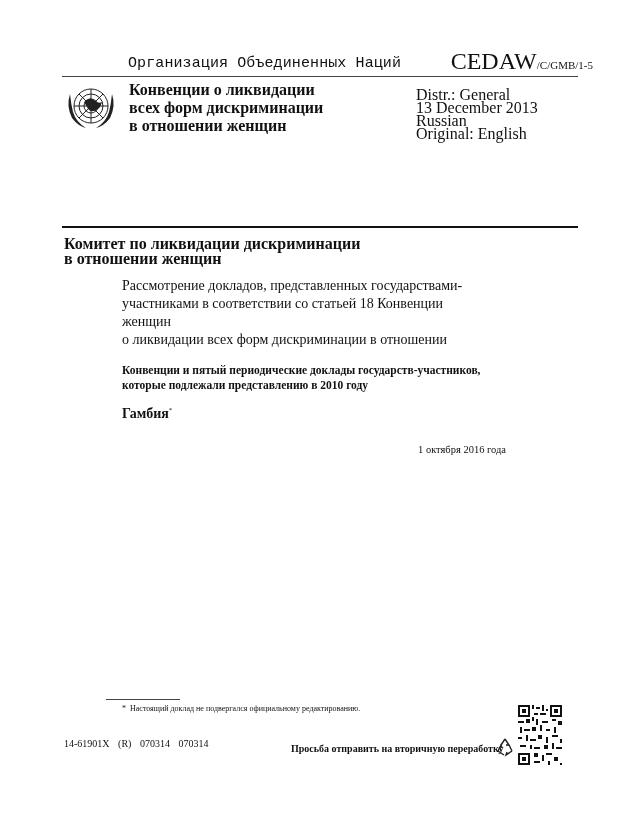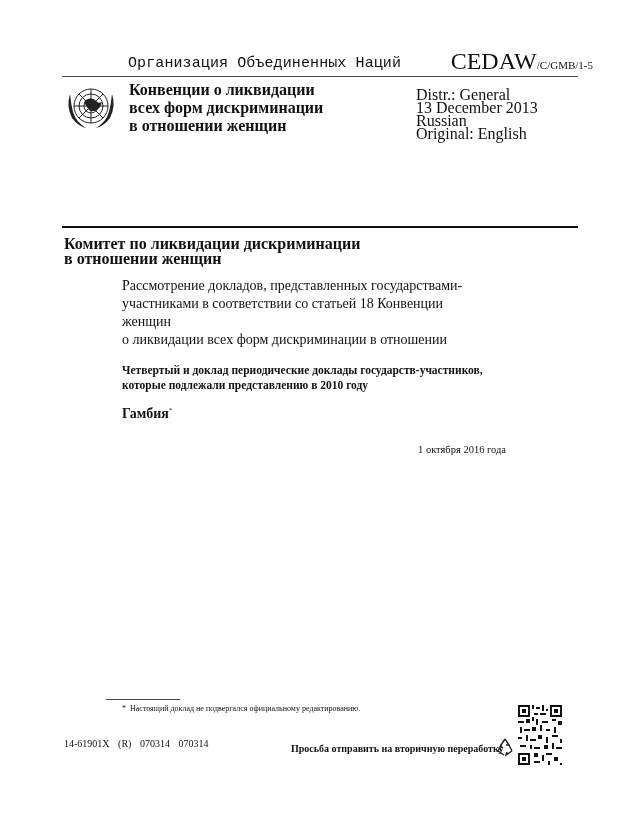--- a/index.html
+++ b/index.html
@@ -75,21 +75,21 @@
 </div>
 
 <div class="abs main-title">
   <div>Рассмотрение докладов, представленных государствами-</div>
   <div>участниками в соответствии со статьей 18 Конвенции</div>
   <div>женщин</div>
   <div>о ликвидации всех форм дискриминации в отношении</div>
 </div>
 
 <div class="abs subtitle">
-  <div>Четвертый и доклад периодические доклады государств-участников,</div>
+  <div>Конвенции и пятый периодические доклады государств-участников,</div>
   <div>которые подлежали представлению в 2010 году</div>
 </div>
 
 <div class="abs country">
   <span>Гамбия</span><sup>*</sup>
 </div>
 
 <div class="abs date">1 октября 2016 года</div>
 
 <div class="abs fn-rule"></div>

